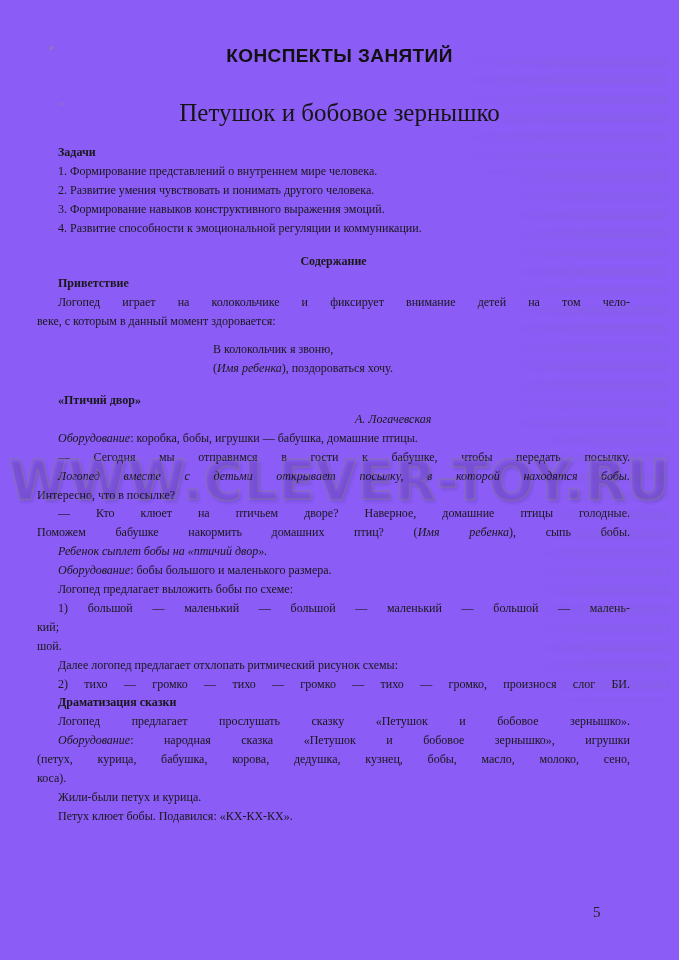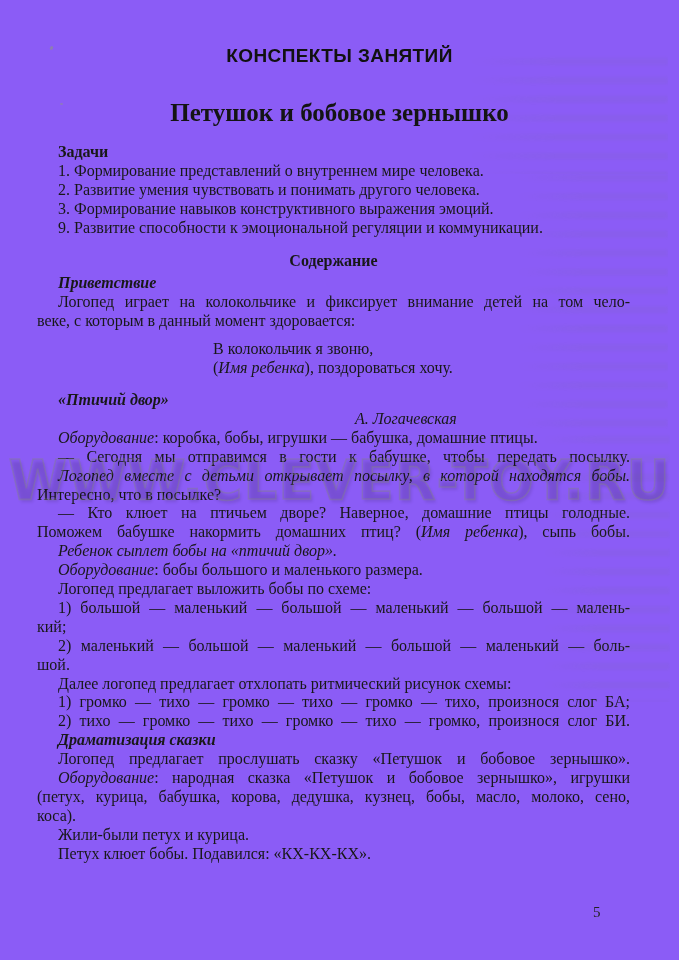--- a/index.html
+++ b/index.html
@@ -20,44 +20,44 @@
     font-weight:bold;
     font-size:19px;
     line-height:20px;
     letter-spacing:0.4px;
     color:#111;
   }
   
   .title{
     margin-top:33px;
     text-align:center;
-    font-weight:bold;
+    font-weight:normal;
     font-size:25px;
     line-height:27px;
     color:#141414;
   }
   
   .text-block{
     margin:17px 37px 0 37px;
     width:593px;
-    font-size:16px;
+    font-size:12px;
     line-height:18.9px;
   }
   .line{text-align:left;}
   .line.indent{text-indent:21px;}
   .line.just{text-align:justify;text-align-last:justify;}
   .line.center{text-align:center;text-indent:0;}
   .line.gap-content{margin-top:14px;margin-bottom:4px;}
   .line.gap-md{margin-top:13px;}
   .line.gap-sm{margin-top:9px;}
   .line.verse{margin-left:176px;}
   .line.author{margin-left:318px;}
   .s-b{font-weight:bold;}
   .s-i{font-style:italic;}
-  .s-bi{font-weight:bold;font-style:italic;}
+  .s-bi{font-weight:bold;}
   
   .pageno{
     position:absolute;
     left:593px;top:904px;
     font-size:15px;
     color:#222;
   }
   
   .watermark{
     position:absolute;
@@ -112,44 +112,42 @@
 
   <div class="kicker">КОНСПЕКТЫ ЗАНЯТИЙ</div>
 
   <div class="title">Петушок и бобовое зернышко</div>
 
   <div class="text-block">
       <div class="line indent"><span class="s-b">Задачи</span></div>
       <div class="line indent"><span>1. Формирование представлений о внутреннем мире человека.</span></div>
       <div class="line indent"><span>2. Развитие умения чувствовать и понимать другого человека.</span></div>
       <div class="line indent"><span>3. Формирование навыков конструктивного выражения эмоций.</span></div>
-      <div class="line indent"><span>9. Развитие способности к эмоциональной регуляции и коммуникации.</span></div>
+      <div class="line indent"><span>4. Развитие способности к эмоциональной регуляции и коммуникации.</span></div>
       <div class="line center gap-content"><span class="s-b">Содержание</span></div>
       <div class="line indent"><span class="s-bi">Приветствие</span></div>
       <div class="line indent just"><span>Логопед играет на колокольчике и фиксирует внимание детей на том чело-</span></div>
       <div class="line"><span>веке, с которым в данный момент здоровается:</span></div>
       <div class="line verse gap-sm"><span>В колокольчик я звоню,</span></div>
       <div class="line verse"><span>(</span><span class="s-i">Имя ребенка</span><span>), поздороваться хочу.</span></div>
       <div class="line indent gap-md"><span class="s-bi">«Птичий двор»</span></div>
       <div class="line author"><span class="s-i">А. Логачевская</span></div>
       <div class="line indent"><span class="s-i">Оборудование</span><span>: коробка, бобы, игрушки — бабушка, домашние птицы.</span></div>
       <div class="line indent just"><span>— Сегодня мы отправимся в гости к бабушке, чтобы передать посылку.</span></div>
       <div class="line indent just"><span class="s-i">Логопед вместе с детьми открывает посылку, в которой находятся бобы.</span></div>
       <div class="line"><span>Интересно, что в посылке?</span></div>
       <div class="line indent just"><span>— Кто клюет на птичьем дворе? Наверное, домашние птицы голодные.</span></div>
       <div class="line just"><span>Поможем бабушке накормить домашних птиц? (</span><span class="s-i">Имя ребенка</span><span>), сыпь бобы.</span></div>
       <div class="line indent"><span class="s-i">Ребенок сыплет бобы на «птичий двор».</span></div>
       <div class="line indent"><span class="s-i">Оборудование</span><span>: бобы большого и маленького размера.</span></div>
       <div class="line indent"><span>Логопед предлагает выложить бобы по схеме:</span></div>
       <div class="line indent just"><span>1) большой — маленький — большой — маленький — большой — малень-</span></div>
       <div class="line"><span>кий;</span></div>
-      <div class="line indent just"><span>2) маленький — большой — маленький — большой — маленький — боль-</span></div>
       <div class="line"><span>шой.</span></div>
       <div class="line indent"><span>Далее логопед предлагает отхлопать ритмический рисунок схемы:</span></div>
-      <div class="line indent just"><span>1) громко — тихо — громко — тихо — громко — тихо, произнося слог БА;</span></div>
       <div class="line indent just"><span>2) тихо — громко — тихо — громко — тихо — громко, произнося слог БИ.</span></div>
       <div class="line indent"><span class="s-bi">Драматизация сказки</span></div>
       <div class="line indent just"><span>Логопед предлагает прослушать сказку «Петушок и бобовое зернышко».</span></div>
       <div class="line indent just"><span class="s-i">Оборудование</span><span>: народная сказка «Петушок и бобовое зернышко», игрушки</span></div>
       <div class="line just"><span>(петух, курица, бабушка, корова, дедушка, кузнец, бобы, масло, молоко, сено,</span></div>
       <div class="line"><span>коса).</span></div>
       <div class="line indent"><span>Жили-были петух и курица.</span></div>
       <div class="line indent"><span>Петух клюет бобы. Подавился: «КХ-КХ-КХ».</span></div>
     </div>
 

